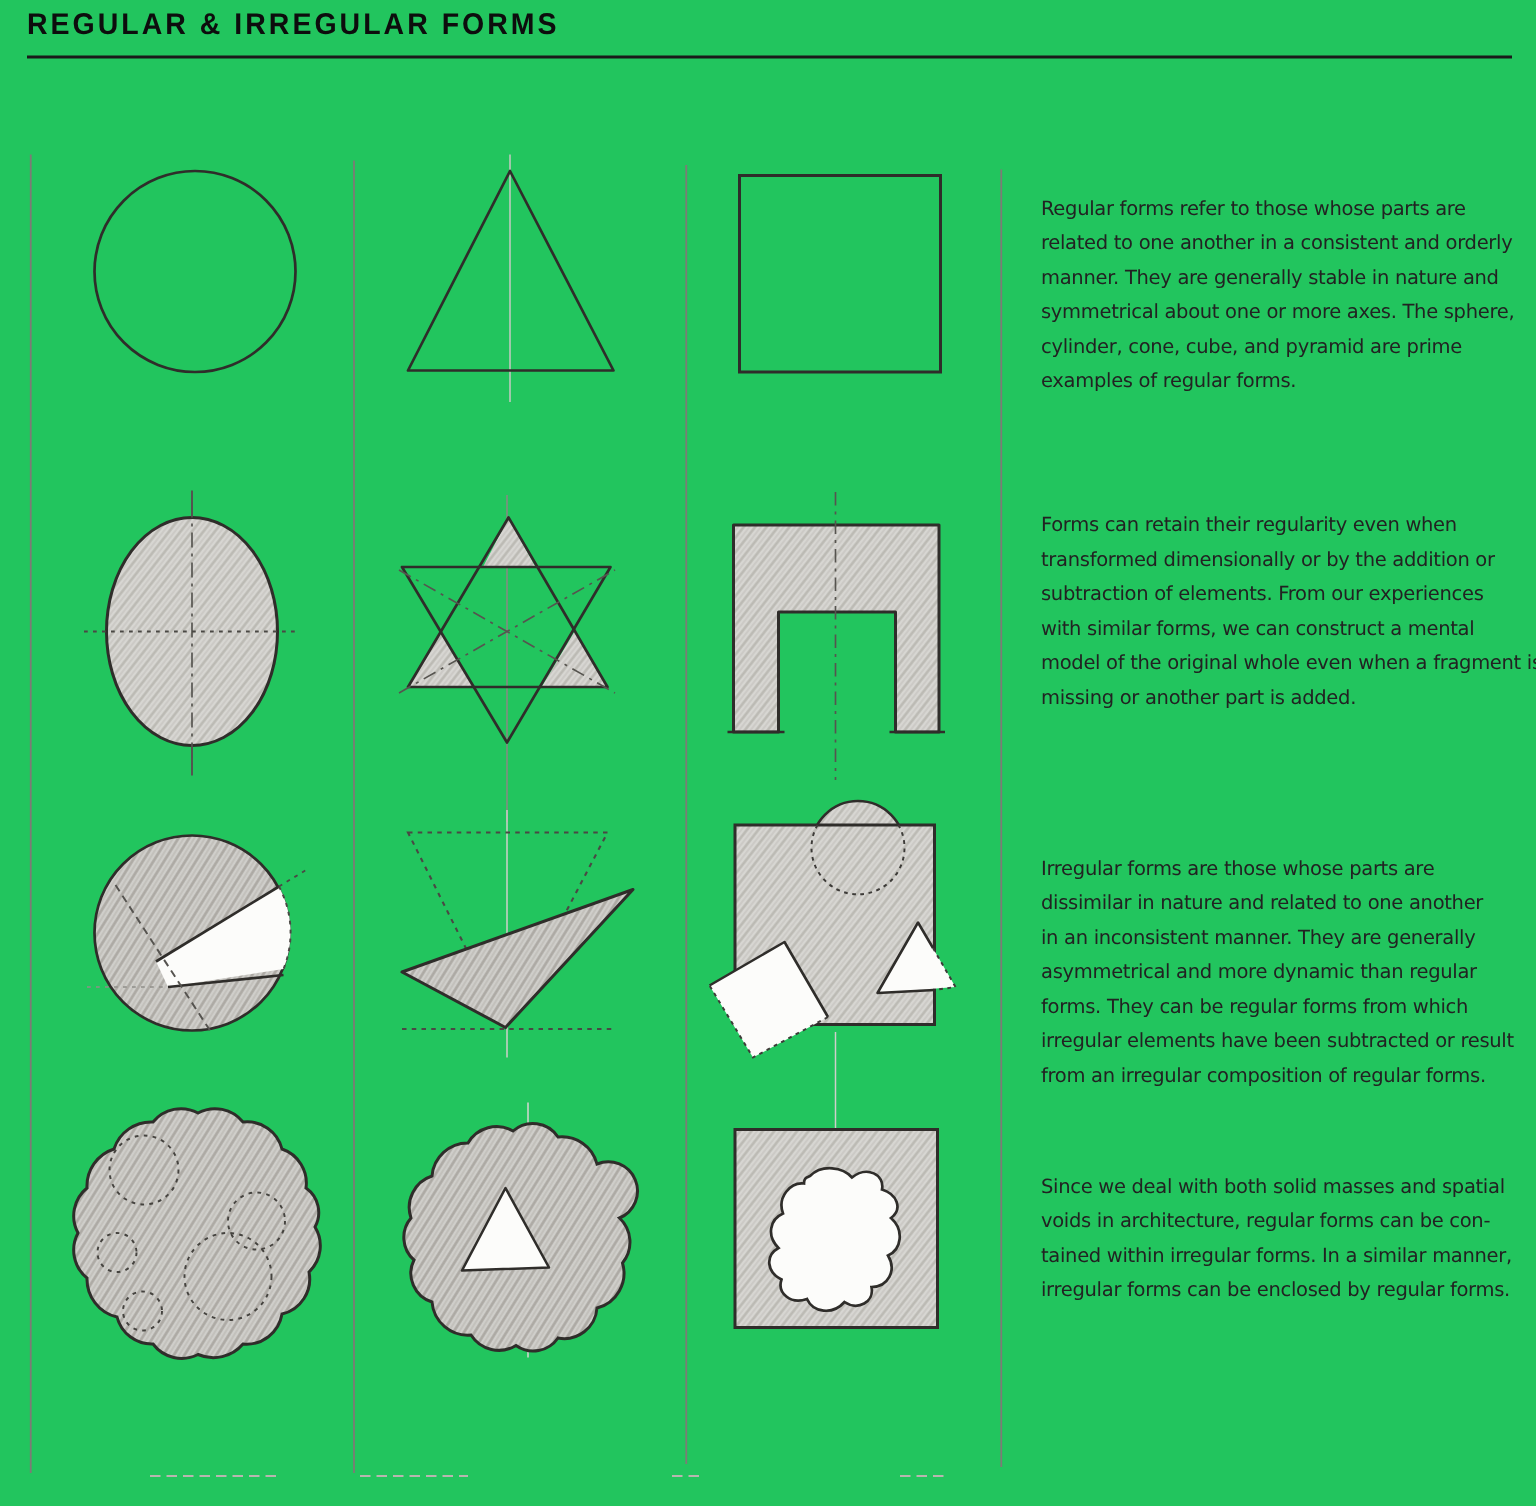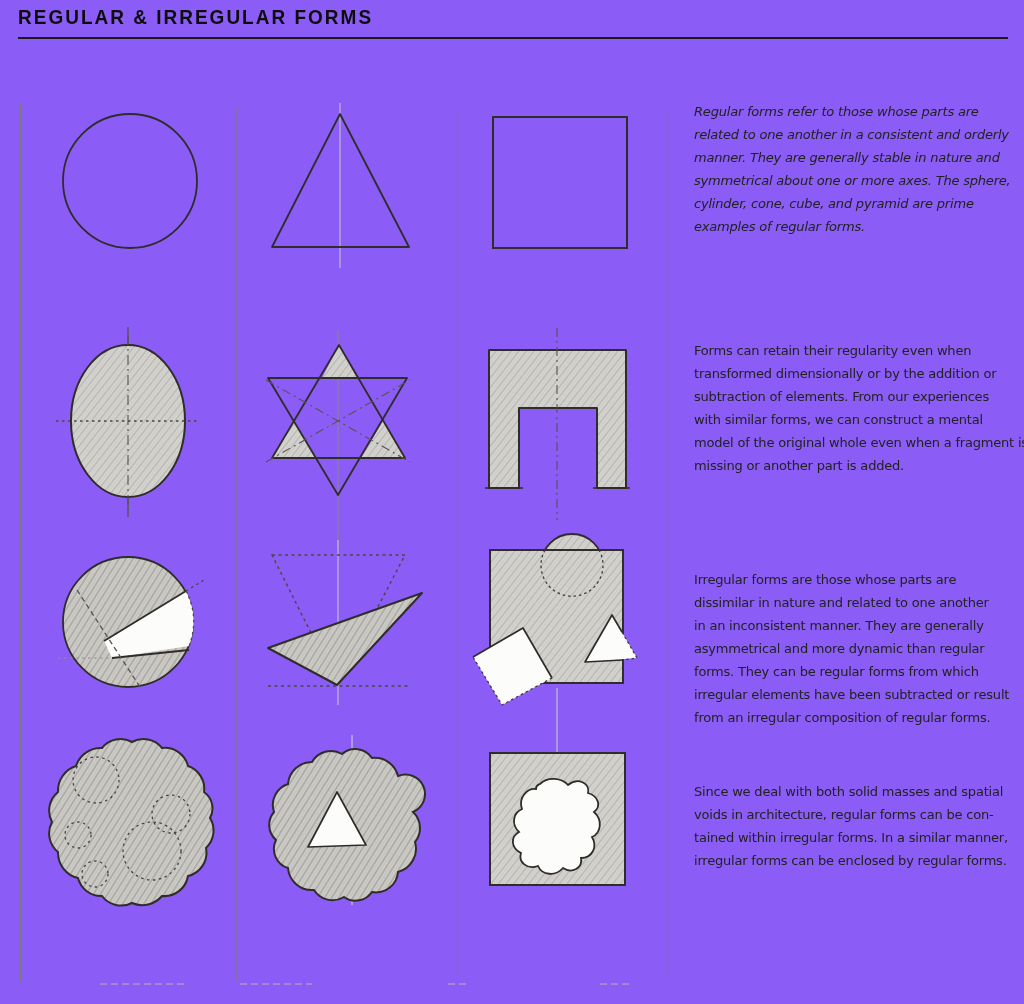--- a/index.html
+++ b/index.html
@@ -1,37 +1,37 @@
 <!DOCTYPE html>
 <html><head>
 <meta charset="utf-8">
 <style>
   html,body{margin:0;padding:0;background:#e8e8e6;}
   .page{
     position:relative;width:1024px;height:1004px;margin:0 auto;
-    background:#8b5cf6;overflow:hidden;
+    background:#22c55e;overflow:hidden;
     font-family:"DejaVu Sans","Liberation Sans",sans-serif;color:#1c1c1c;
   }
   .title{
     position:absolute;left:18px;top:6px;margin:0;
     font-family:"Liberation Sans","DejaVu Sans",sans-serif;
     font-weight:800;font-size:19px;letter-spacing:2px;color:#0d0d0d;
     transform:scaleY(1.05);transform-origin:left top;white-space:pre;
   }
   .title-rule{
     position:absolute;left:18px;top:37px;width:990px;height:2px;background:#1a1a1a;
   }
   .figure-svg{position:absolute;left:0;top:0;}
   .text-col{position:absolute;left:0;top:0;width:1024px;height:1004px;pointer-events:none;}
   .para{
     position:absolute;left:694px;width:326px;margin:0;
     font-size:13px;line-height:23px;letter-spacing:-0.2px;color:#222;
     white-space:pre;
   }
-  .p1{top:100px;font-style:italic;}
+  .p1{top:128px;}
   .p2{top:339px;}
   .p3{top:568px;}
   .p4{top:780px;}
 </style>
 </head>
 <body>
 
 <div class="page">
 
   <h1 class="title">REGULAR &amp; IRREGULAR FORMS</h1>

